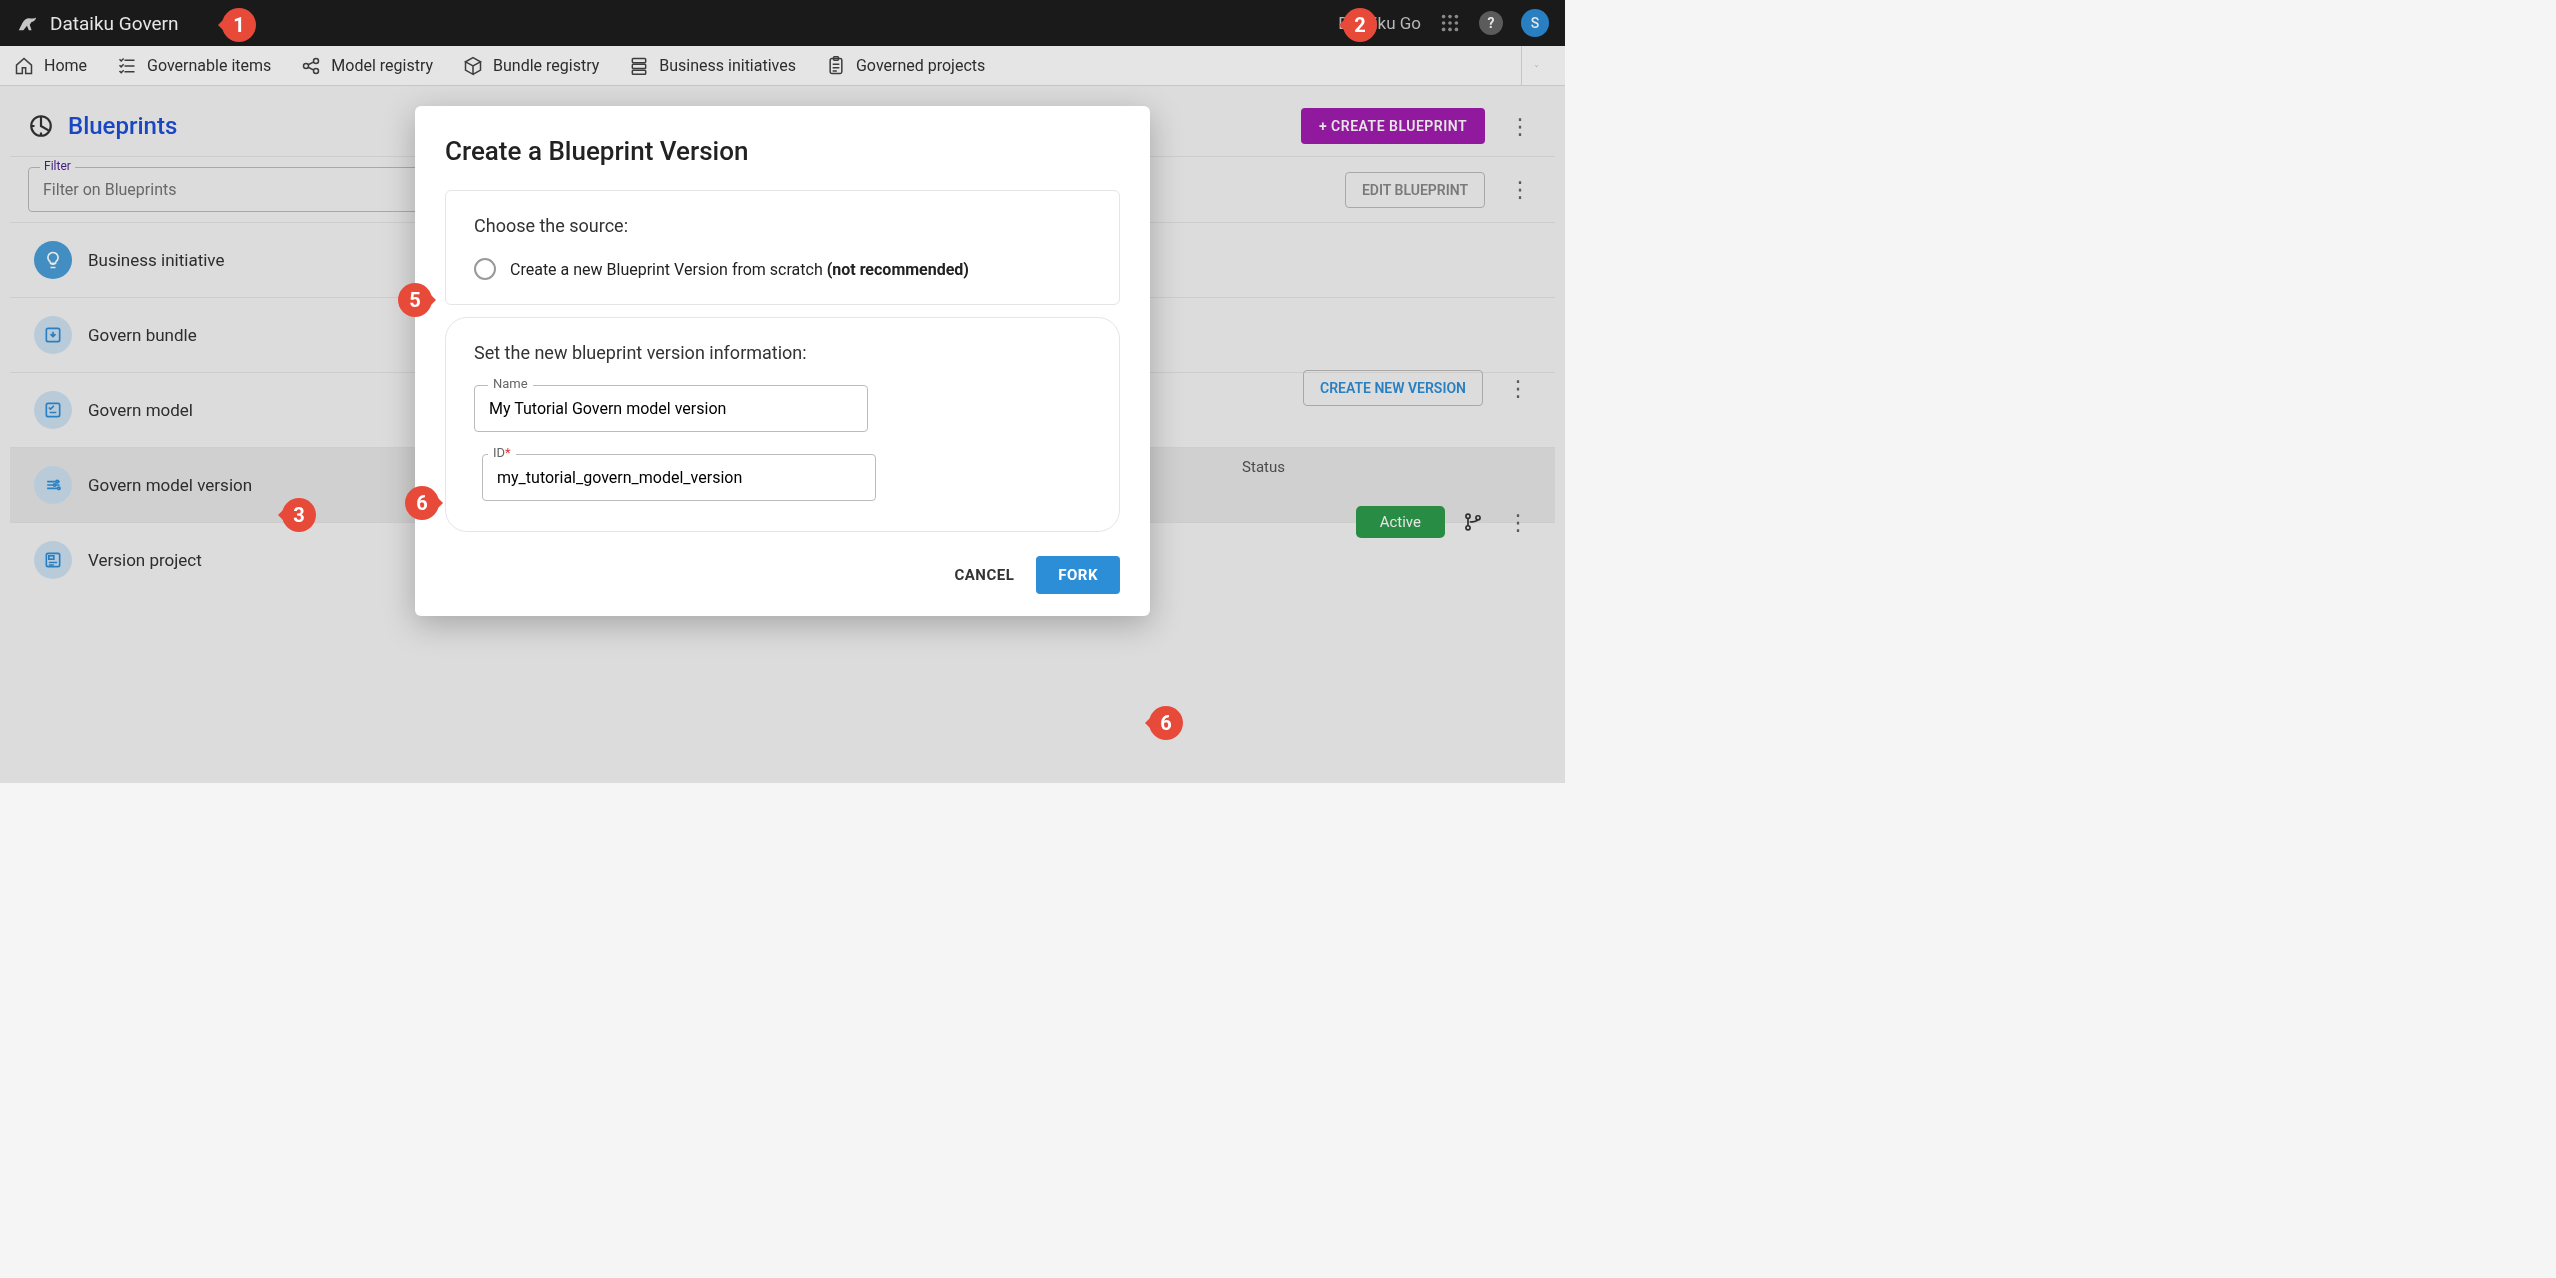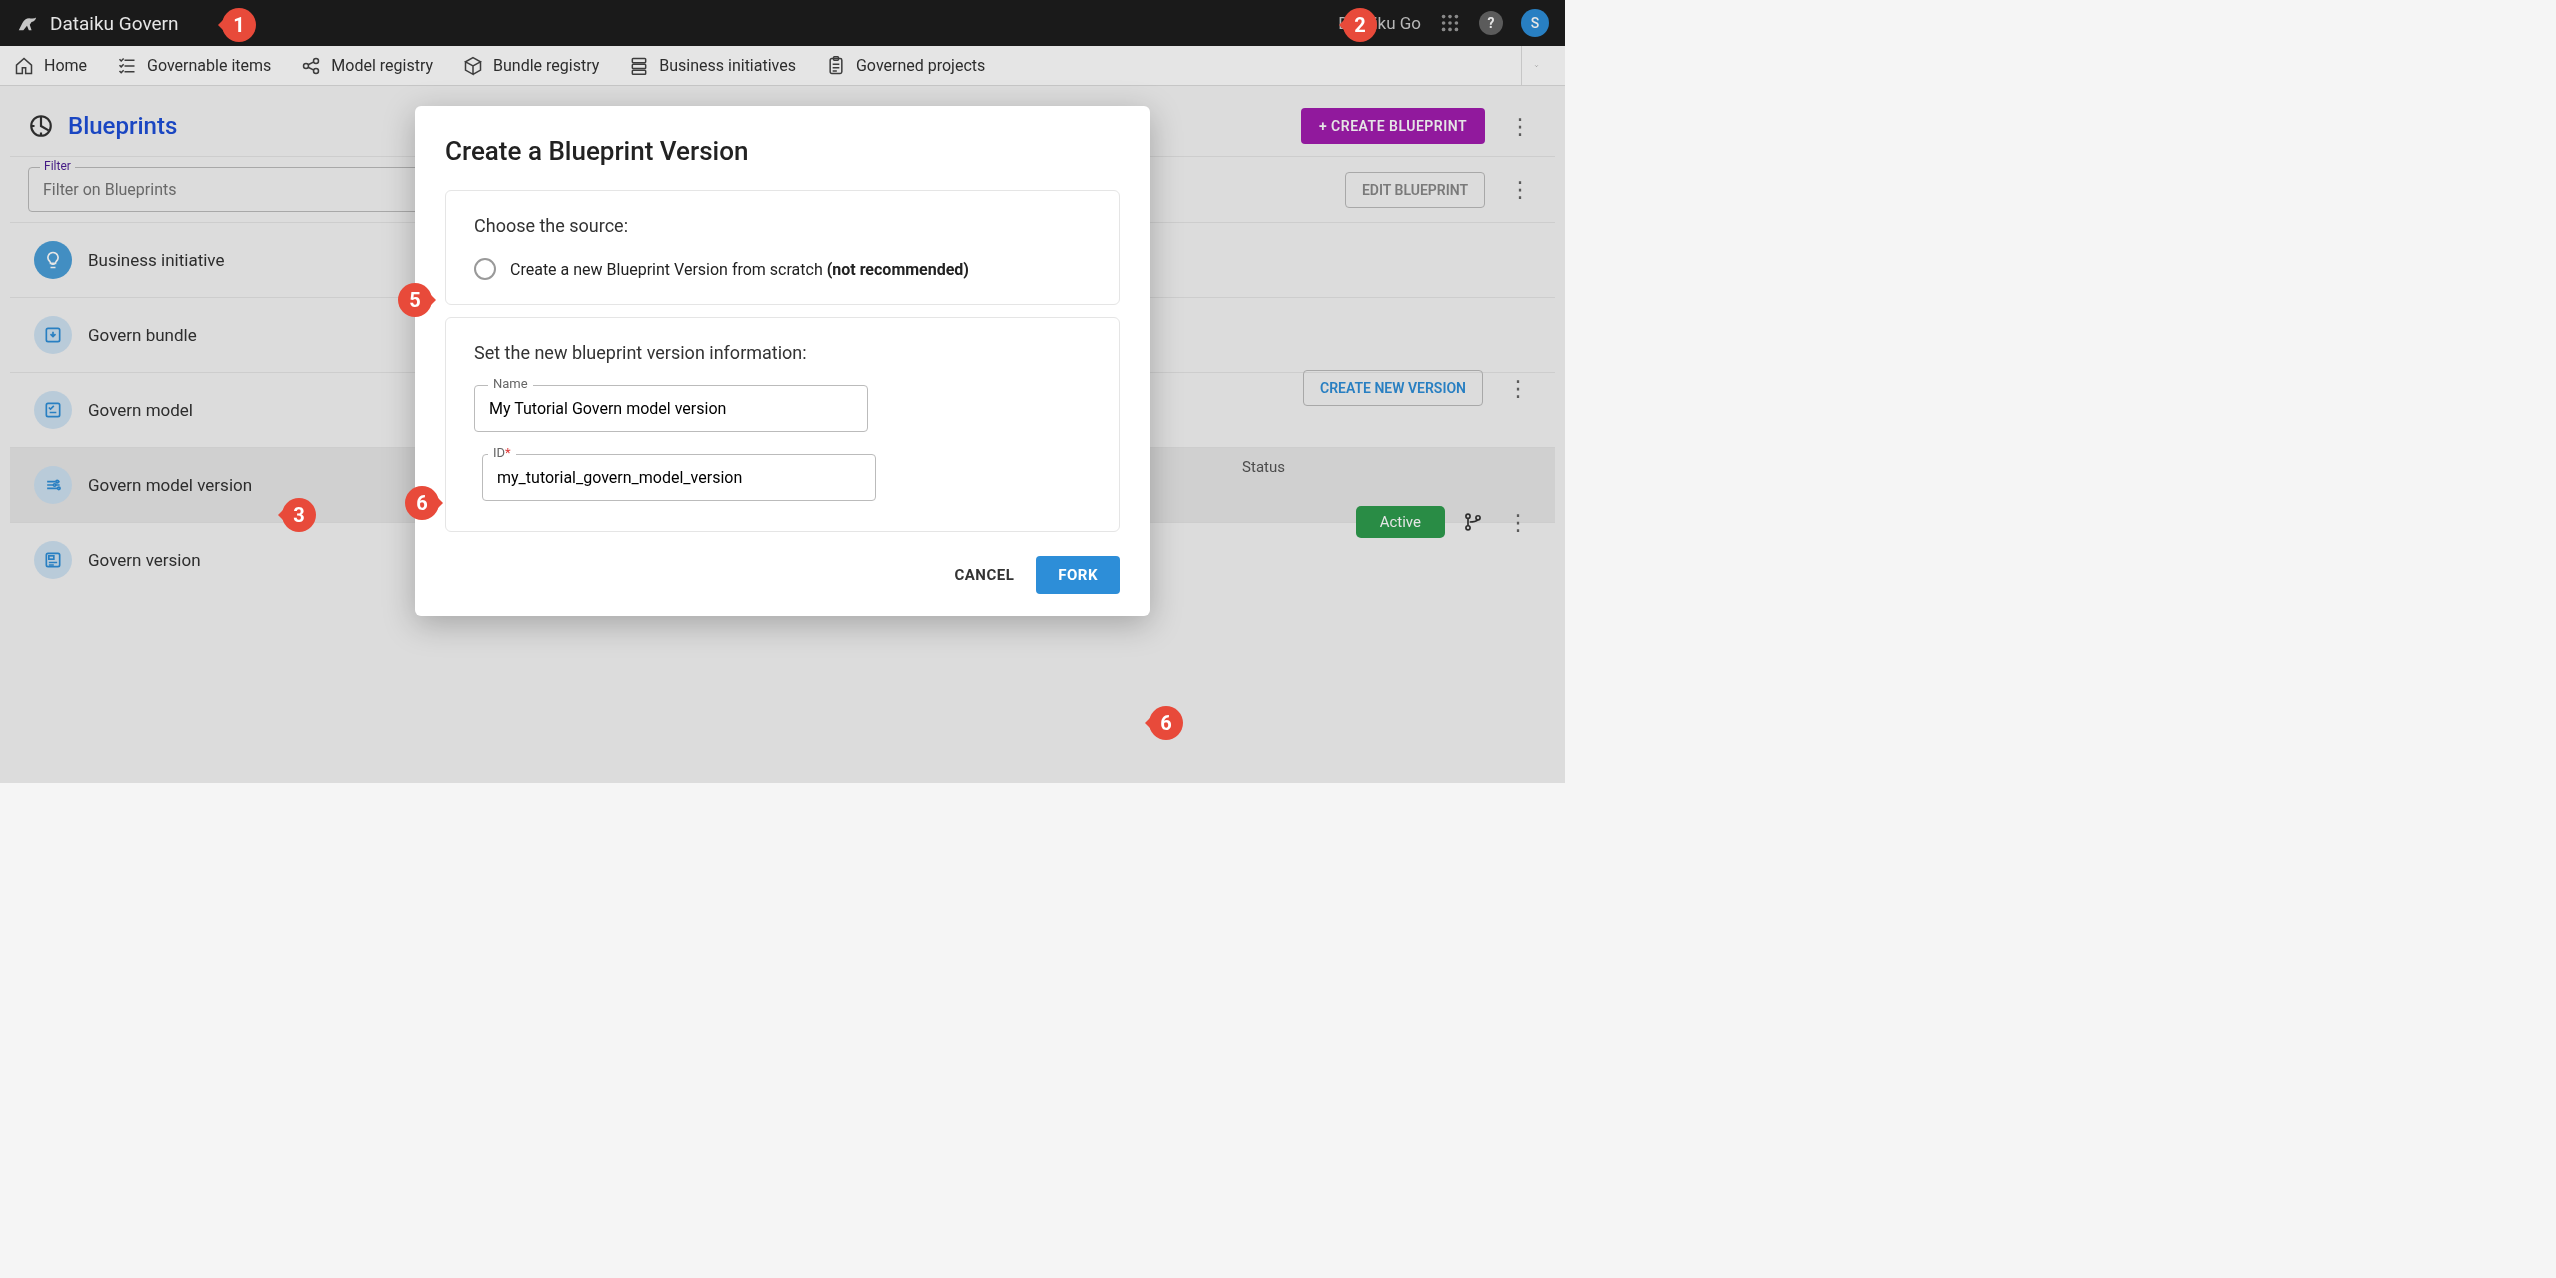--- a/index.html
+++ b/index.html
@@ -232,21 +232,21 @@
       <span class="blueprint-name">Govern model version</span>
     </div>
     <div class="blueprint-item">
       <div class="blueprint-icon">
           <svg viewBox="0 0 24 24">
             <rect x="4" y="4" width="16" height="16" rx="2"></rect>
             <rect x="7" y="7" width="6" height="4"></rect>
             <path d="M7 15h10M7 18h6"></path>
           </svg>
         </div>
-      <span class="blueprint-name">Govern version</span>
+      <span class="blueprint-name">Version project</span>
     </div>
   </div>
 </div>
 
 <div class="right-panel-row" style="top: 370px;">
   <button class="btn-outline-blue">CREATE NEW VERSION</button>
   <span class="kebab">⋮</span>
 </div>
 <div style="position:absolute; right: 280px; top: 458px; font-size:15px; color:#555;">Status</div>
 <div class="right-panel-row" style="top: 506px;">
@@ -266,21 +266,21 @@
   <div class="modal-title">Create a Blueprint Version</div>
 
   <div class="modal-section">
     <div class="modal-section-title">Choose the source:</div>
     <div class="radio-option">
       <div class="radio-circle"></div>
       <span class="radio-label"><span>Create a new Blueprint Version from scratch </span><strong>(not recommended)</strong></span>
     </div>
   </div>
 
-  <div class="modal-section" style="padding-bottom:30px;">
+  <div class="modal-section" style="padding-bottom:30px;border-radius:22px;">
     <div class="modal-section-title">Set the new blueprint version information:</div>
     <div class="form-field">
       <span class="form-label">Name</span>
       <input class="form-input" value="My Tutorial Govern model version" style="">
     </div>
     <div class="form-field">
       <span class="form-label"><span>ID</span><span class="req">*</span></span>
       <input class="form-input" value="my_tutorial_govern_model_version" style="">
     </div>
   </div>

